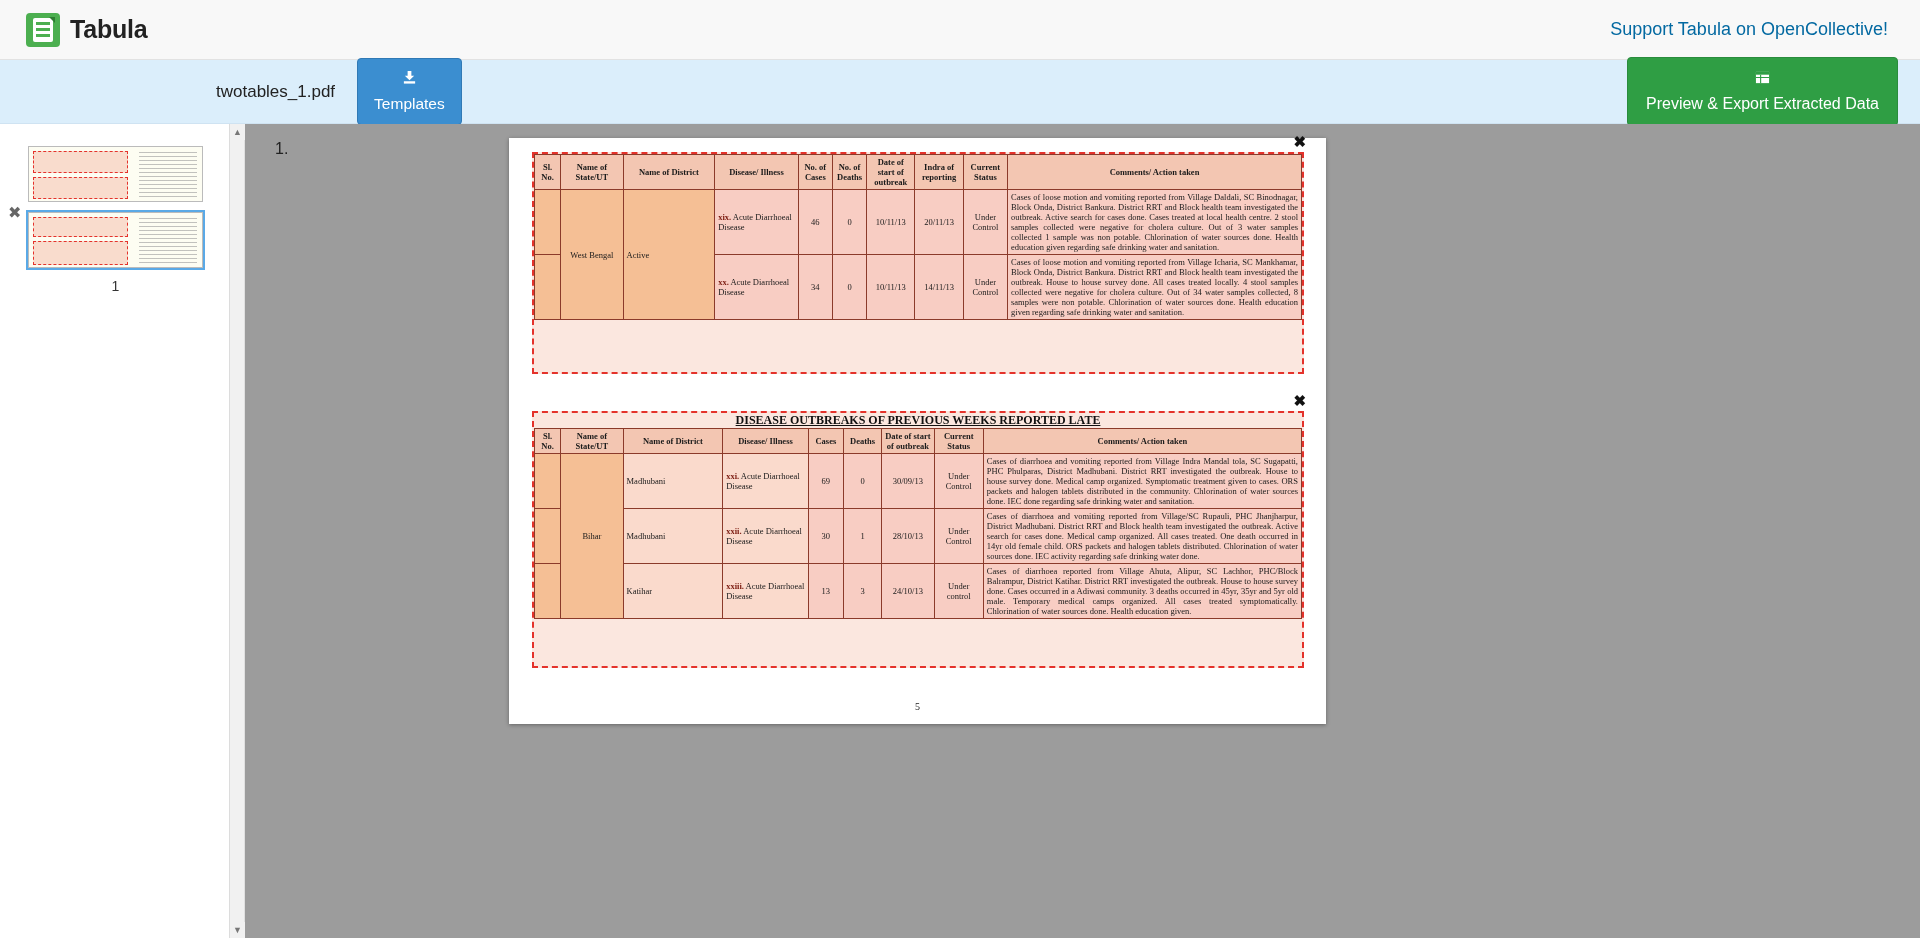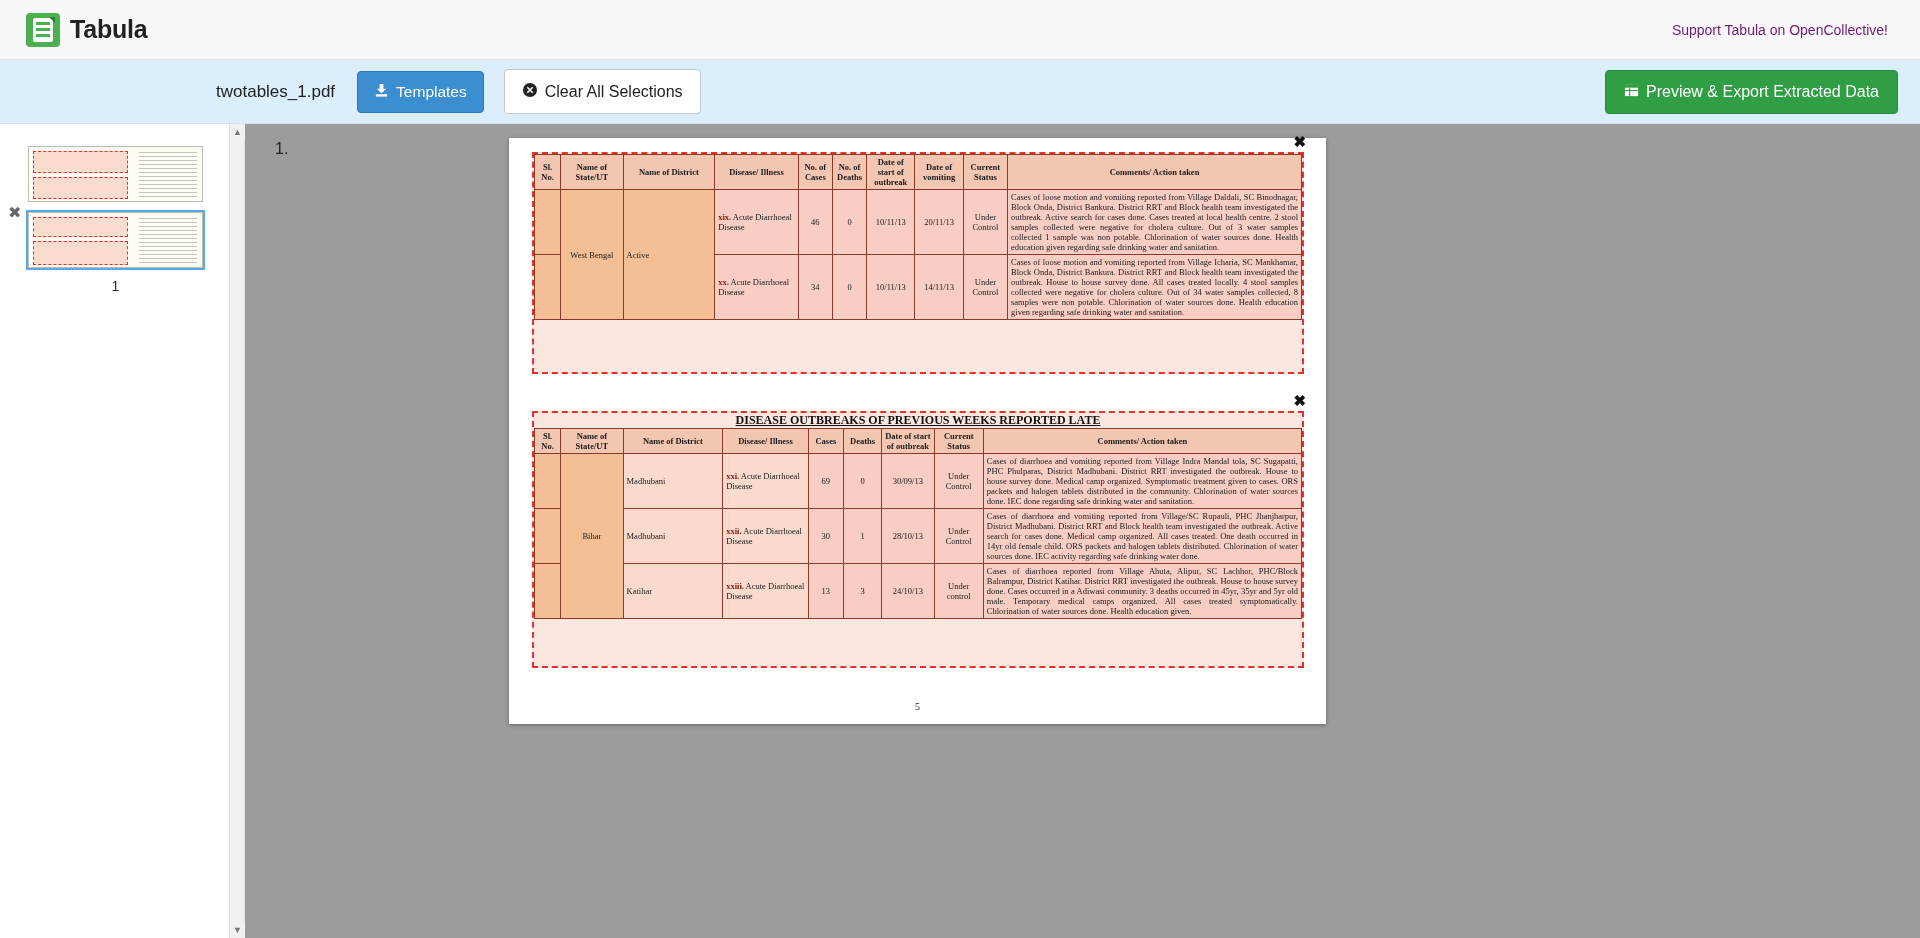--- a/index.html
+++ b/index.html
@@ -68,22 +68,22 @@
   }
   .nav-link {
     font-size: 15.5px;
     color: #333;
     padding: 10px 22px;
     text-decoration: none;
     cursor: pointer;
   }
   .nav-right {
     margin-left: auto;
-    font-size: 14px;
-    color: #701a75;
+    font-size: 18px;
+    color: #0369a1;
     cursor: pointer;
     padding-right: 6px;
   }
 
   
   .toolbar {
     height: 64px;
     background: #dbeefb;
     display: flex;
     align-items: center;
@@ -98,20 +98,21 @@
   }
   .btn {
     border-radius: 4px;
     font-size: 15px;
     display: inline-flex;
     align-items: center;
     gap: 7px;
     cursor: pointer;
     border: 1px solid transparent;
     white-space: nowrap;
+    flex-direction: column;
   }
   .btn-templates {
     background: #3b8ed0;
     color: #fff;
     border-color: #3079b5;
     padding: 11px 16px;
     font-size: 15.5px;
     margin-right: 20px;
   }
   .btn-clear {
@@ -317,29 +318,20 @@
   <div class="btn btn-templates">
     <span class="ico">
       <svg width="15" height="15" viewBox="0 0 16 16">
           <path d="M8 11L3 6h3V1h4v5h3z" fill="#fff"></path>
           <rect x="2" y="12" width="12" height="2.5" fill="#fff"></rect>
         </svg>
     </span>
     <span>Templates</span>
   </div>
 
-  <div class="btn btn-clear">
-    <span class="ico">
-      <svg width="16" height="16" viewBox="0 0 16 16">
-          <circle cx="8" cy="8" r="7" fill="#222"></circle>
-          <path d="M5.3 5.3l5.4 5.4M10.7 5.3l-5.4 5.4" stroke="#fff" stroke-width="1.6"></path>
-        </svg>
-    </span>
-    <span>Clear All Selections</span>
-  </div>
 
 
   <div class="btn btn-preview">
     <span class="ico">
       <svg width="15" height="15" viewBox="0 0 16 16">
           <rect x="1" y="2" width="14" height="12" fill="#fff"></rect>
           <rect x="1" y="2" width="14" height="3" fill="#2f9e44"></rect>
           <path d="M1 8h14M6 5v9" stroke="#2f9e44" stroke-width="1.2"></path>
         </svg>
     </span>
@@ -395,21 +387,21 @@
           </colgroup>
           <thead>
             <tr>
               <th>Sl. No.</th>
               <th>Name of State/UT</th>
               <th>Name of District</th>
               <th>Disease/ Illness</th>
               <th>No. of Cases</th>
               <th>No. of Deaths</th>
               <th>Date of start of outbreak</th>
-              <th>Date of vomiting</th>
+              <th>Indra of reporting</th>
               <th>Current Status</th>
               <th>Comments/ Action taken</th>
             </tr>
           </thead>
           <tbody>
             <tr>
               <td class="c-orange td-center"></td>
               <td class="c-orange td-center" rowspan="2">West Bengal</td>
               <td class="c-orange" rowspan="2">Active</td>
               <td class="c-pink">

